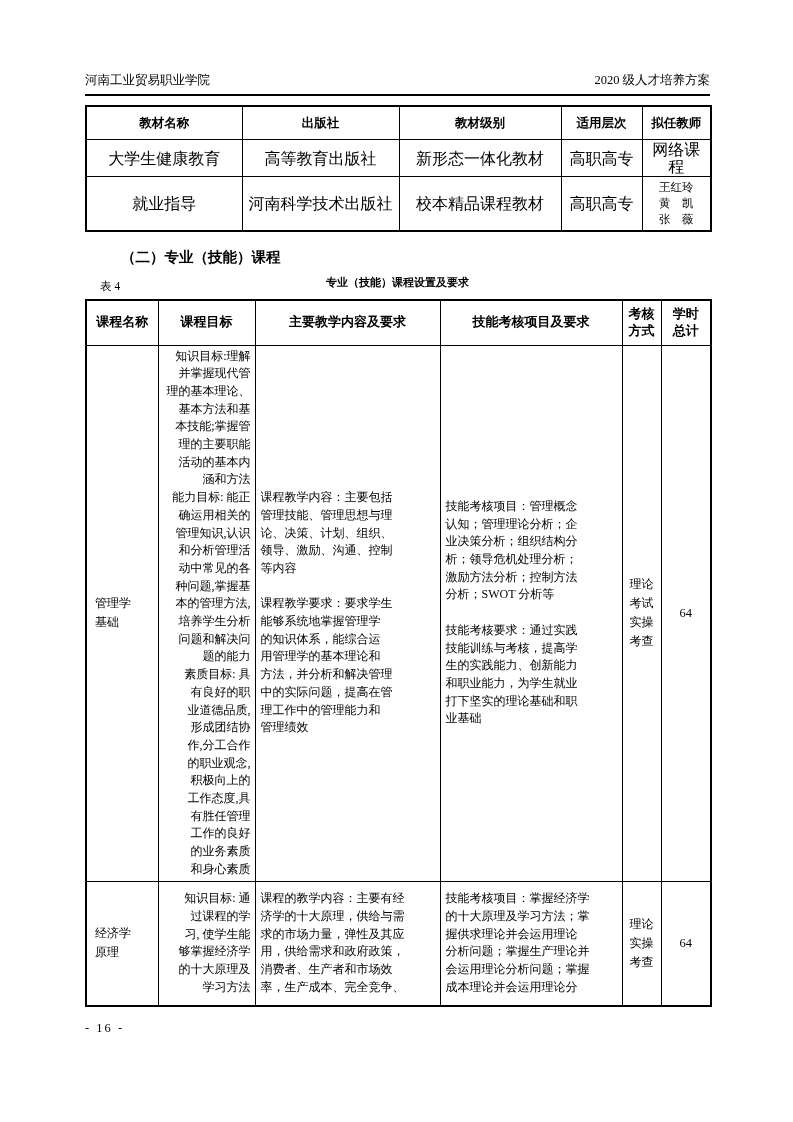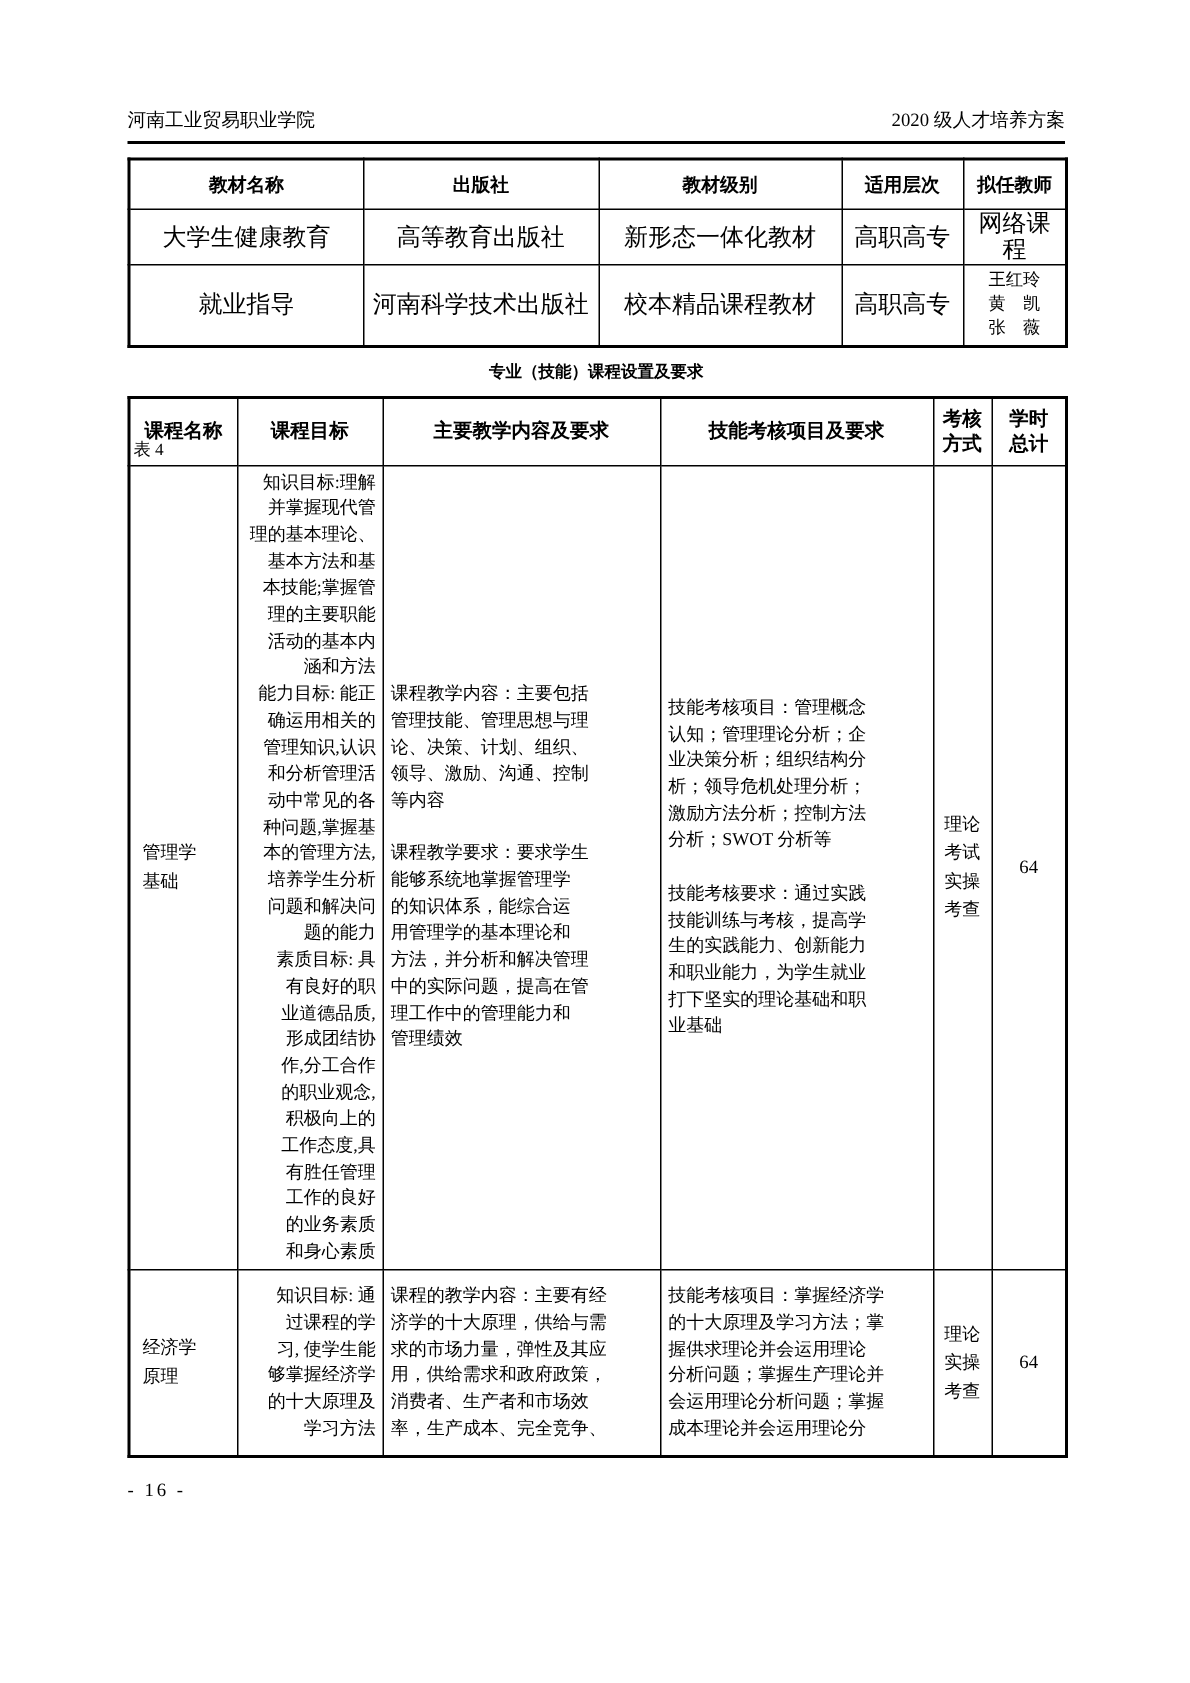--- a/index.html
+++ b/index.html
@@ -34,21 +34,21 @@
   .t1 tr.r2 { height: 38px; }
   .t1 tr.r3 { height: 54px; }
   .t1-c0 { width: 156px; } .t1-c1 { width: 157px; } .t1-c2 { width: 162px; }
   .t1-c3 { width: 81px; }  .t1-c4 { width: 69px; }
   .t1 td.level-wrap { text-align: left; padding-left: 6px; }
   .t1 td.teacher-cell { font-size: 11.5px; line-height: 16px; }
 
   
   .section-heading { margin: 16px 0 0 36px; font-size: 14.5px; font-weight: bold; }
   .tbl-caption { position: relative; margin: 8px 0 4px; height: 20px; }
-  .tbl-label { position: absolute; left: 4px; top: 4px; font-size: 11.5px; margin-top: 48px; }
+  .tbl-label { position: absolute; left: 15px; top: 4px; font-size: 11.5px; }
   .tbl-title { text-align: center; font-size: 11px; font-weight: bold; }
 
   
   .t2 th { height: 44px; font-size: 13px; line-height: 1.3; padding: 0 2px; }
   .t2 td { font-size: 12px; }
   .t2 tr.r1 { height: 534px; }
   .t2 tr.r2 { height: 125px; }
   .t2-c0 { width: 72px; } .t2-c1 { width: 97px; } .t2-c2 { width: 185px; }
   .t2-c3 { width: 182px; } .t2-c4 { width: 39px; } .t2-c5 { width: 50px; }
   .t2 td.c-name    { text-align: left; padding: 2px 4px 2px 8px; line-height: 19px; margin-left: 16px; }
@@ -101,20 +101,21 @@
         <td>河南科学技术出版社</td>
         <td>校本精品课程教材</td>
         <td>高职高专</td>
         <td class="pre teacher-cell">王红玲
 黄　凯
 张　薇</td>
       </tr>
     </tbody>
   </table>
 
+  <div class="section-heading">（二）专业（技能）课程</div>
 
   <div class="tbl-caption">
     <span class="tbl-label">表 4</span>
     <div class="tbl-title">专业（技能）课程设置及要求</div>
   </div>
 
   <table class="t2">
     <colgroup>
       <col class="t2-c0">
         <col class="t2-c1">

